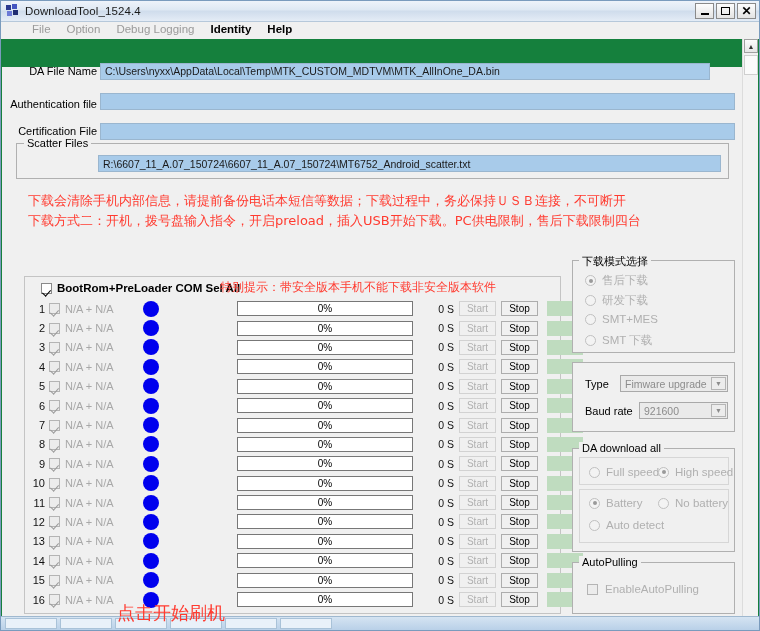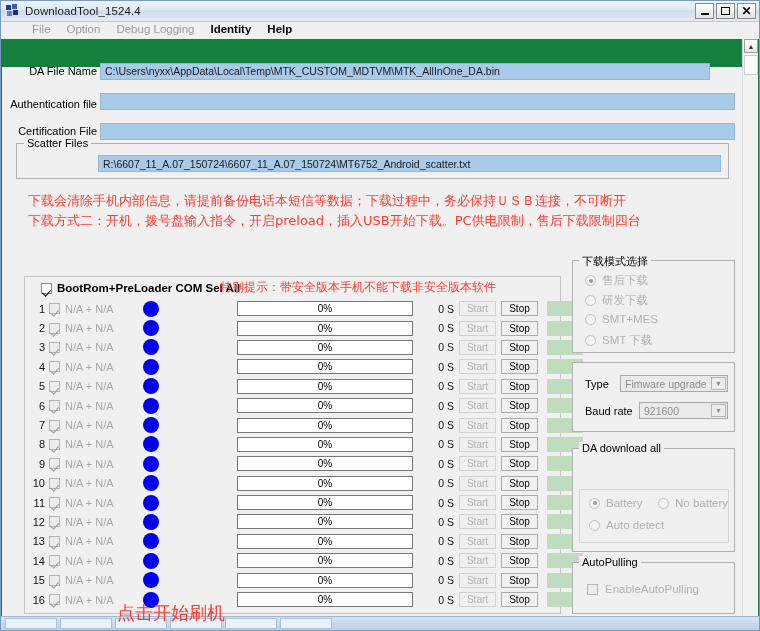--- a/index.html
+++ b/index.html
@@ -579,20 +579,30 @@
         </div>
         <span class="sel-label" style="left:12px; top:42px">Baud rate</span>
         <div class="sel-box" style="left:66px; top:39px; width:89px">
           <span>921600</span>
           <span class="sel-arrow">▼</span>
         </div>
       </div>
 
       <div class="rgroup" id="grp-da">
         <span class="rlegend">DA download all</span>
+        <div id="da-inner1">
+          <div class="radio-row" style="position:absolute; left:9px; top:8px">
+            <span class="rd"></span>
+            <span>Full speed</span>
+          </div>
+          <div class="radio-row" style="position:absolute; left:78px; top:8px">
+            <span class="rd sel"></span>
+            <span>High speed</span>
+          </div>
+        </div>
         <div id="da-inner2">
           <div class="radio-row" style="position:absolute; left:9px; top:7px">
             <span class="rd sel"></span>
             <span>Battery</span>
           </div>
           <div class="radio-row" style="position:absolute; left:78px; top:7px">
             <span class="rd"></span>
             <span>No battery</span>
           </div>
           <div class="radio-row" style="position:absolute; left:9px; top:29px">

